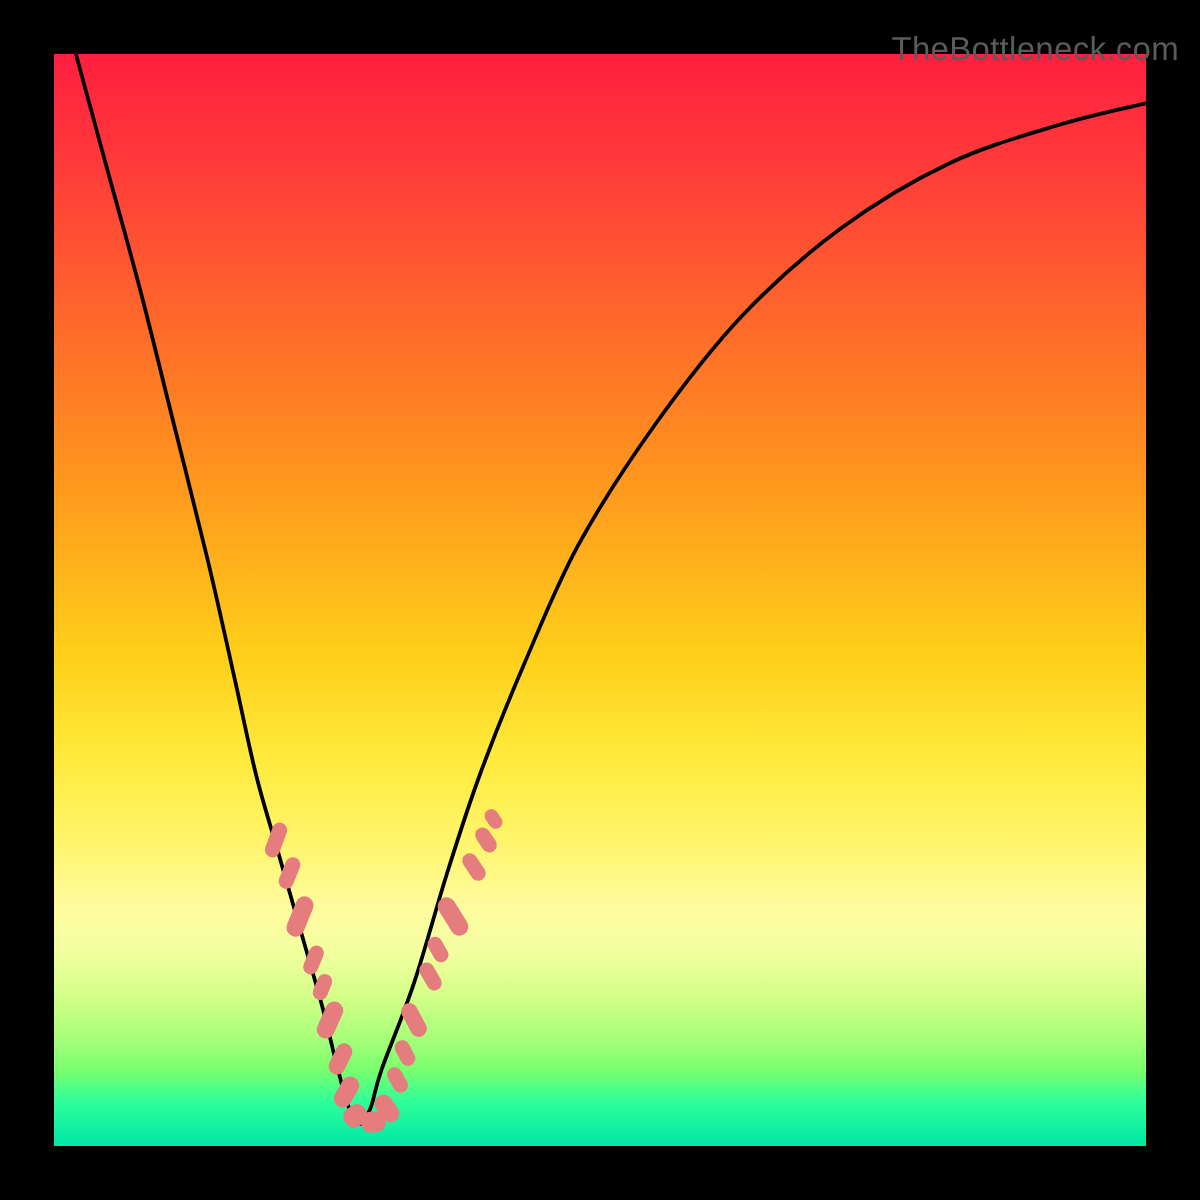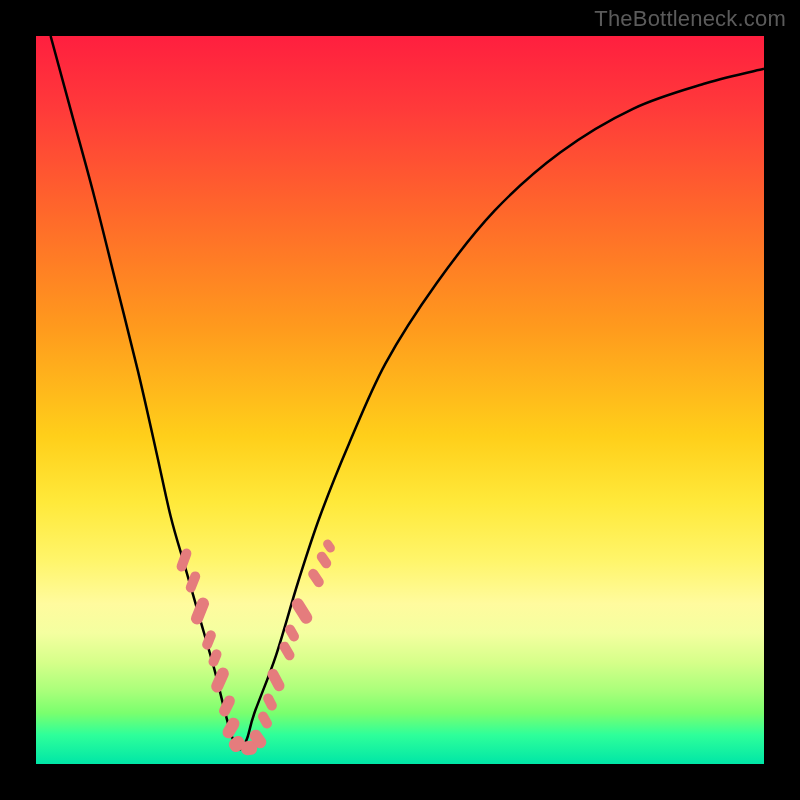--- a/index.html
+++ b/index.html
@@ -45,21 +45,21 @@
     inset: 0;
   }
   .marker {
     position: absolute;
     transform: translate(-50%, -50%) rotate(var(--rot,0deg));
     background: #e57c7d;
     border-radius: 6px;
   }
   .watermark {
     position: absolute;
-    top: 6px;
+    top: 20px;
     right: 14px;
     color: #5b5b5b;
     font-size: 22px;
     letter-spacing: 0.2px;
     font-weight: 500;
     user-select: none;
   }
 </style>
 </head>
 <body>

